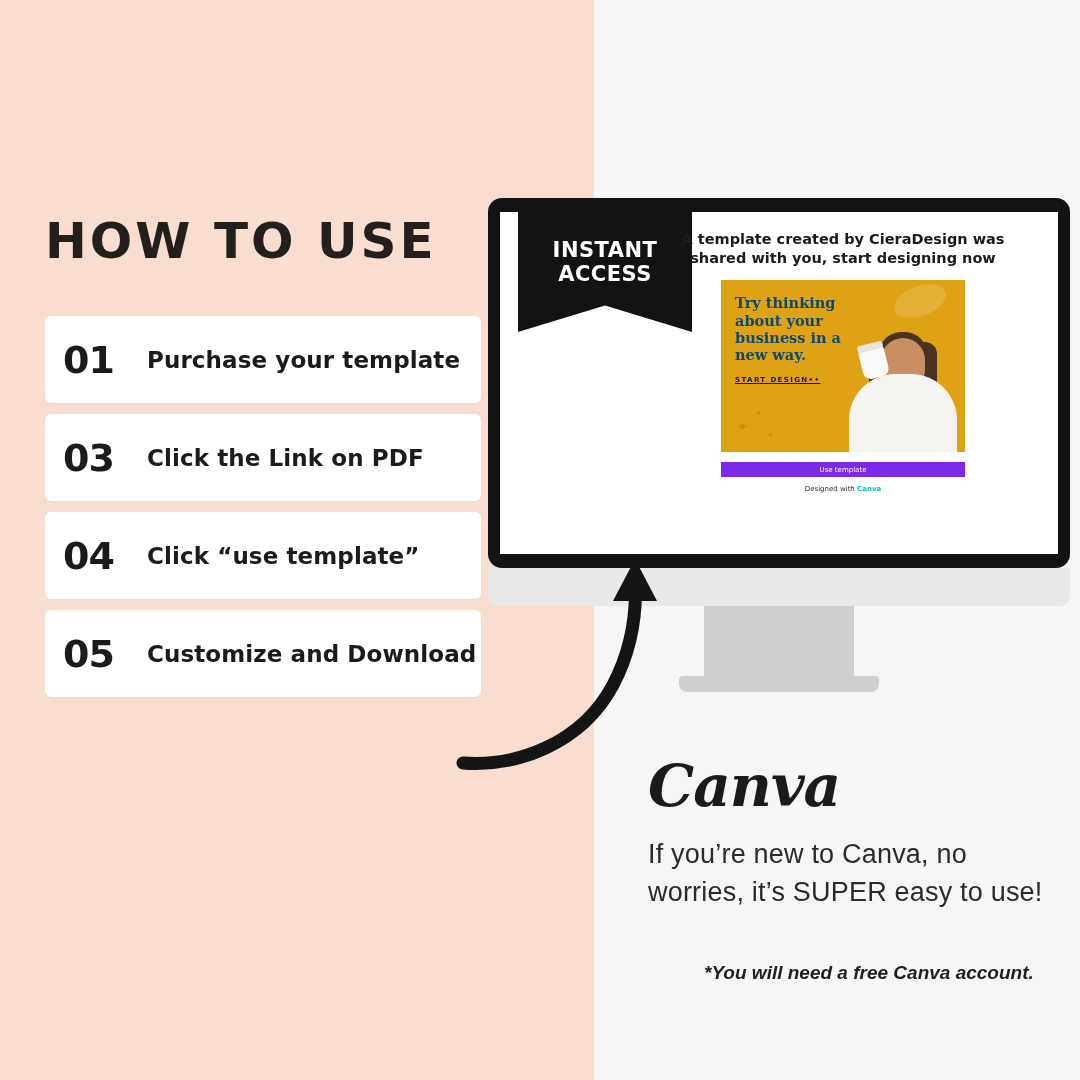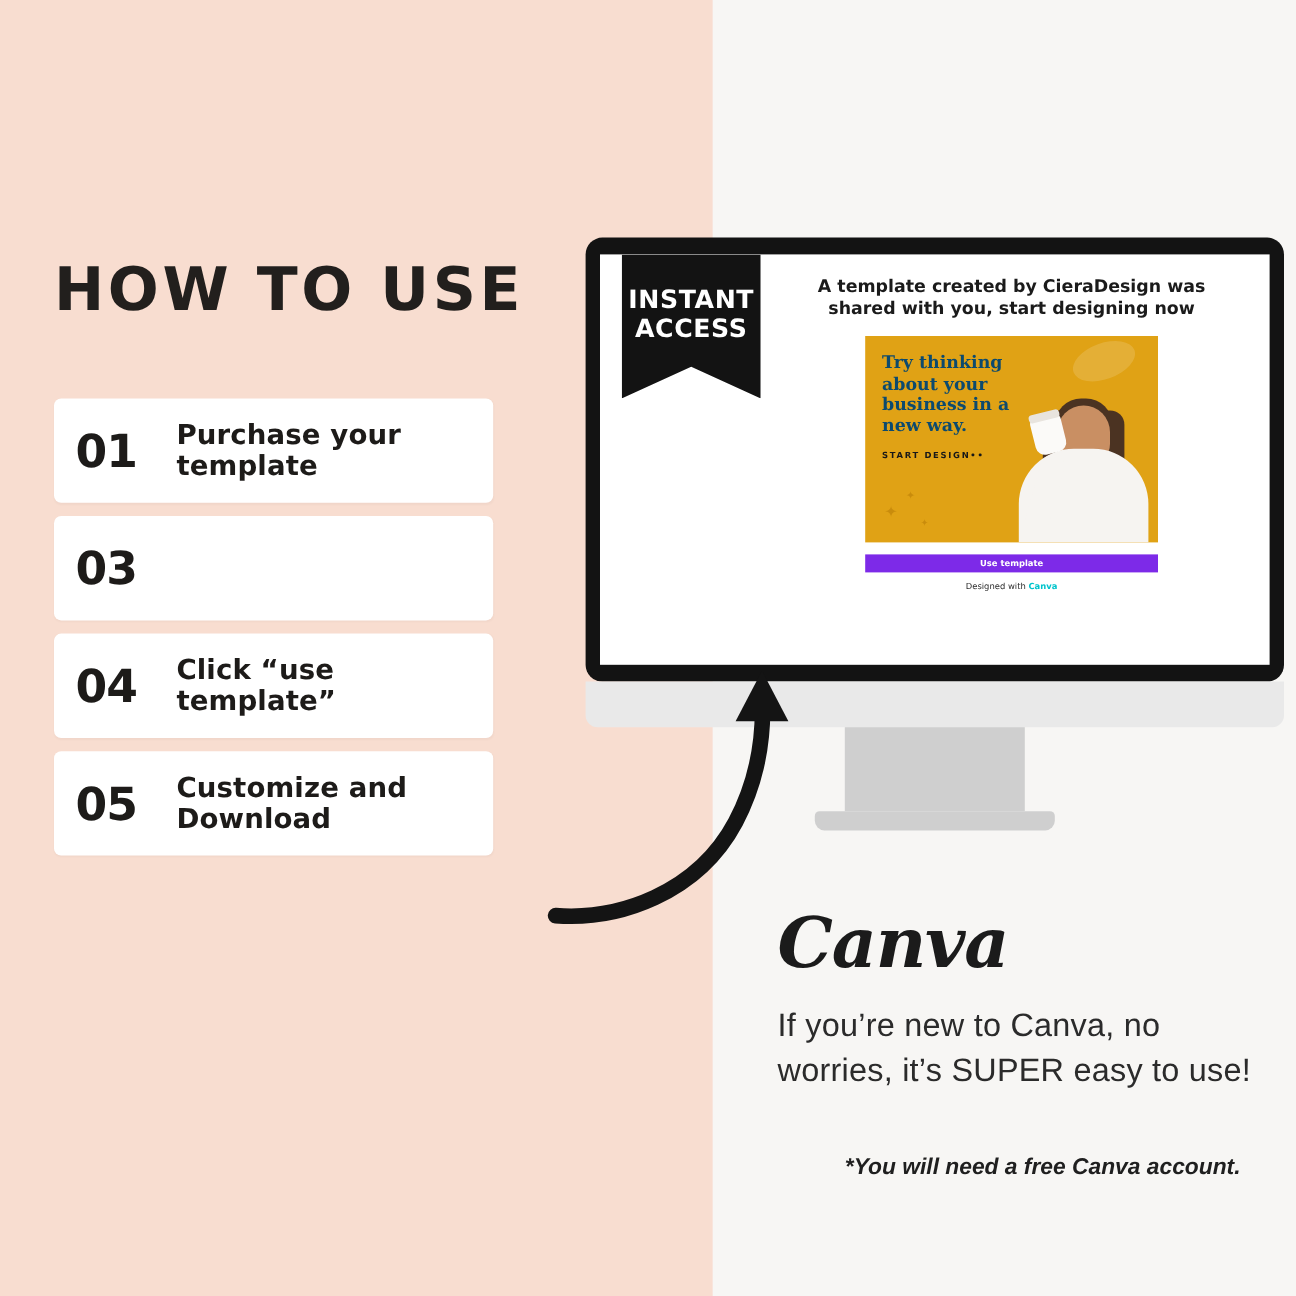--- a/index.html
+++ b/index.html
@@ -33,22 +33,22 @@
     font-size: 50px;
     font-weight: 800;
     letter-spacing: 3px;
     color: #221f1d;
     font-family: "DejaVu Sans", sans-serif;
   }
 
   
   .steps {
     position: absolute;
-    left: 45px; top: 332px;
-    width: 366px;
+    left: 45px; top: 316px;
+    width: 436px;
   }
   .step {
     display: flex;
     align-items: center;
     background: #ffffff;
     border-radius: 6px;
     height: 87px;
     margin-bottom: 11px;
     padding-left: 18px;
     box-shadow: 0 1px 2px rgba(0,0,0,0.03);
@@ -102,21 +102,21 @@
     width: 200px; height: 16px;
     background: #cfcfcf;
     margin: 0 auto;
     border-radius: 4px 4px 8px 8px;
   }
 
   
   .ribbon {
     position: absolute;
     left: 18px; top: 0;
-    width: 116px; height: 120px;
+    width: 174px; height: 120px;
     background: #131313;
     clip-path: polygon(0 0, 100% 0, 100% 100%, 50% 78%, 0 100%);
     color: #fff;
     display: flex;
     flex-direction: column;
     align-items: center;
     justify-content: flex-start;
     padding-top: 26px;
     line-height: 1.15;
   }
@@ -160,20 +160,21 @@
     font-family: "DejaVu Serif", serif;
   }
   .pc-sub {
     position: absolute;
     left: 14px; top: 96px;
     font-size: 7px;
     font-weight: 700;
     letter-spacing: 1.4px;
     color: #181818;
     font-family: "DejaVu Sans", sans-serif;
+    text-decoration: underline;
   }
   .pc-person-body {
     position: absolute;
     right: 8px; bottom: 0;
     width: 108px; height: 78px;
     background: #f6f4f1;
     border-radius: 46px 46px 0 0;
   }
   .pc-person-head {
     position: absolute;
@@ -239,21 +240,21 @@
     border-radius: 50%;
     background: rgba(255,255,255,0.14);
     transform: rotate(-20deg);
   }
   .preview-btn {
     margin: 10px auto 0;
     width: 244px; height: 15px;
     background: #7d2ae8;
     color: #fff;
     font-size: 7px;
-    font-weight: 700;
+    font-weight: 400;
     display: flex;
     align-items: center;
     justify-content: center;
     font-family: "DejaVu Sans", sans-serif;
   }
   .preview-credit {
     margin-top: 8px;
     font-size: 7px;
     color: #2b2b2b;
     font-family: "DejaVu Sans", sans-serif;
@@ -313,20 +314,21 @@
   <div class="steps">
 
     <div class="step">
       <div class="step-num">01</div>
       <div class="step-label">Purchase your template</div>
     </div>
 
 
     <div class="step">
       <div class="step-num">03</div>
+      <div class="step-label">Click the Link on PDF</div>
     </div>
 
     <div class="step">
       <div class="step-num">04</div>
       <div class="step-label">Click “use template”</div>
     </div>
 
     <div class="step">
       <div class="step-num">05</div>
       <div class="step-label">Customize and Download</div>

